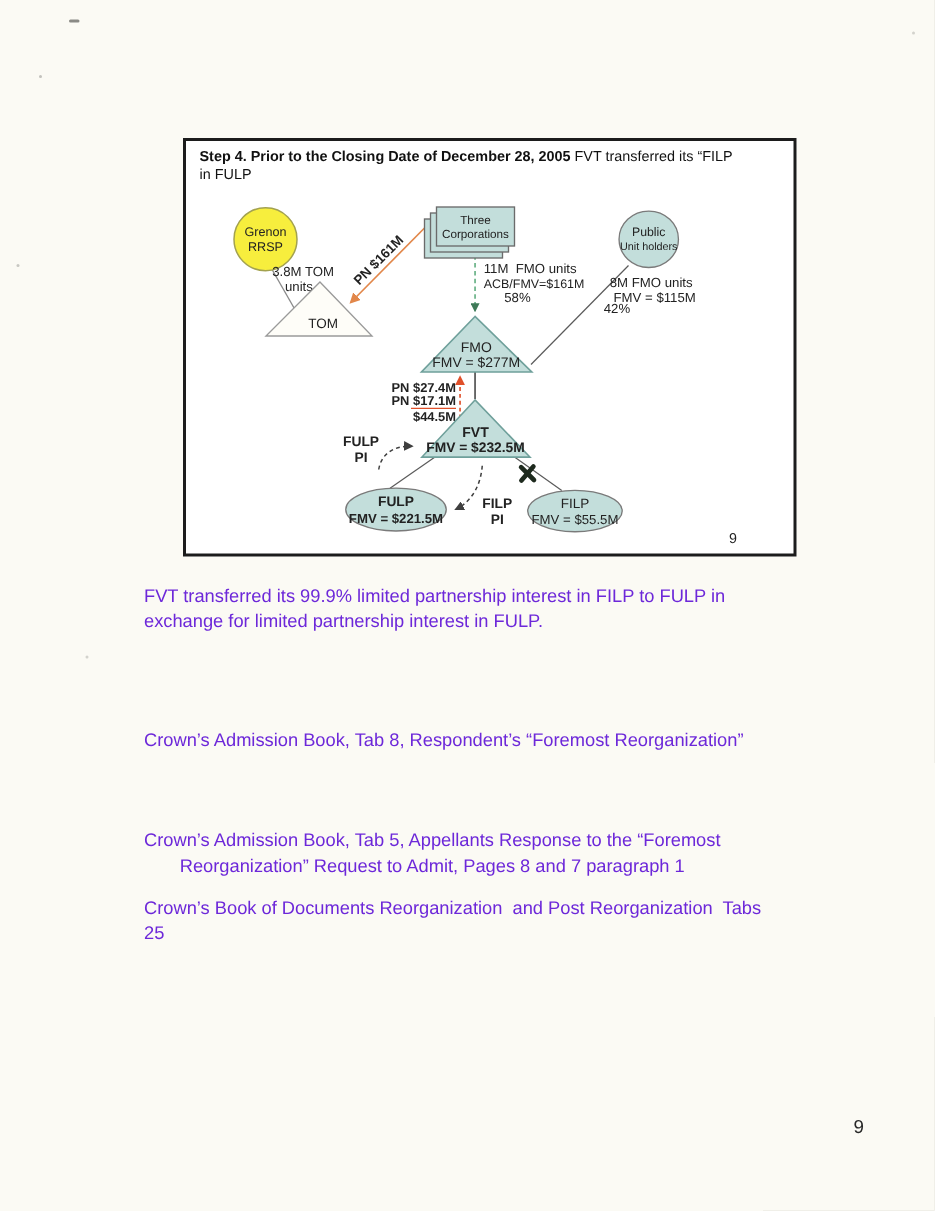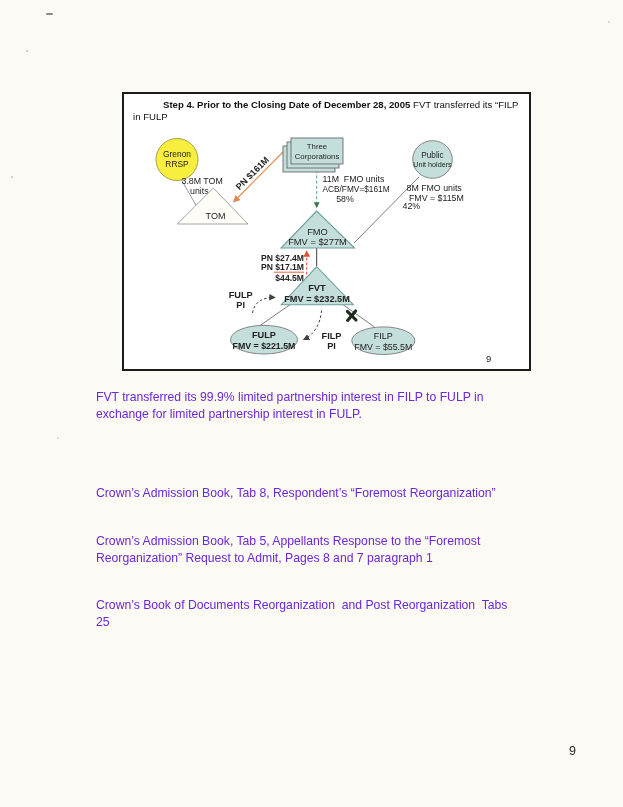--- a/index.html
+++ b/index.html
@@ -12,21 +12,21 @@
   
   .figure{
     position:absolute;left:122px;top:92px;width:409px;height:279px;
     background:#ffffff;border:2px solid #1c1c1c;box-sizing:border-box;
   }
   .fig-title{
     position:absolute;left:9px;top:5px;width:395px;
     font-size:9.6px;line-height:12.4px;color:#111;letter-spacing:0px;
   }
   .fig-title .tl{white-space:nowrap;}
-  .fig-title b{font-weight:bold;margin-left:30px;}
+  .fig-title b{font-weight:bold;}
   .fig-svg{position:absolute;left:0;top:0;width:405px;height:275px;}
   svg text{font-family:"Liberation Sans",sans-serif;fill:#222;}
   
   .para{position:absolute;left:96px;font-size:12.2px;line-height:17px;color:#6d28d9;}
   .para .ln{white-space:pre;}
   .page-num{position:absolute;left:569px;top:744px;font-size:12.5px;color:#272727;}
 </style>
 </head>
 <body>
 
@@ -169,21 +169,21 @@
 
   <div class="para" style="top:389px;">
     <div class="ln">FVT transferred its 99.9% limited partnership interest in FILP to FULP in</div>
     <div class="ln">exchange for limited partnership interest in FULP.</div>
   </div>
 
   <div class="para" style="top:485px;">
     <div class="ln">Crown’s Admission Book, Tab 8, Respondent’s “Foremost Reorganization”</div>
   </div>
 
-  <div class="para" style="top:533px;">
+  <div class="para" style="top:552px;text-align:center;">
     <div class="ln">Crown’s Admission Book, Tab 5, Appellants Response to the “Foremost</div>
     <div class="ln">Reorganization” Request to Admit, Pages 8 and 7 paragraph 1</div>
   </div>
 
   <div class="para" style="top:597px;">
     <div class="ln">Crown’s Book of Documents Reorganization  and Post Reorganization  Tabs</div>
     <div class="ln">25</div>
   </div>
 
   <div class="page-num">9</div>

